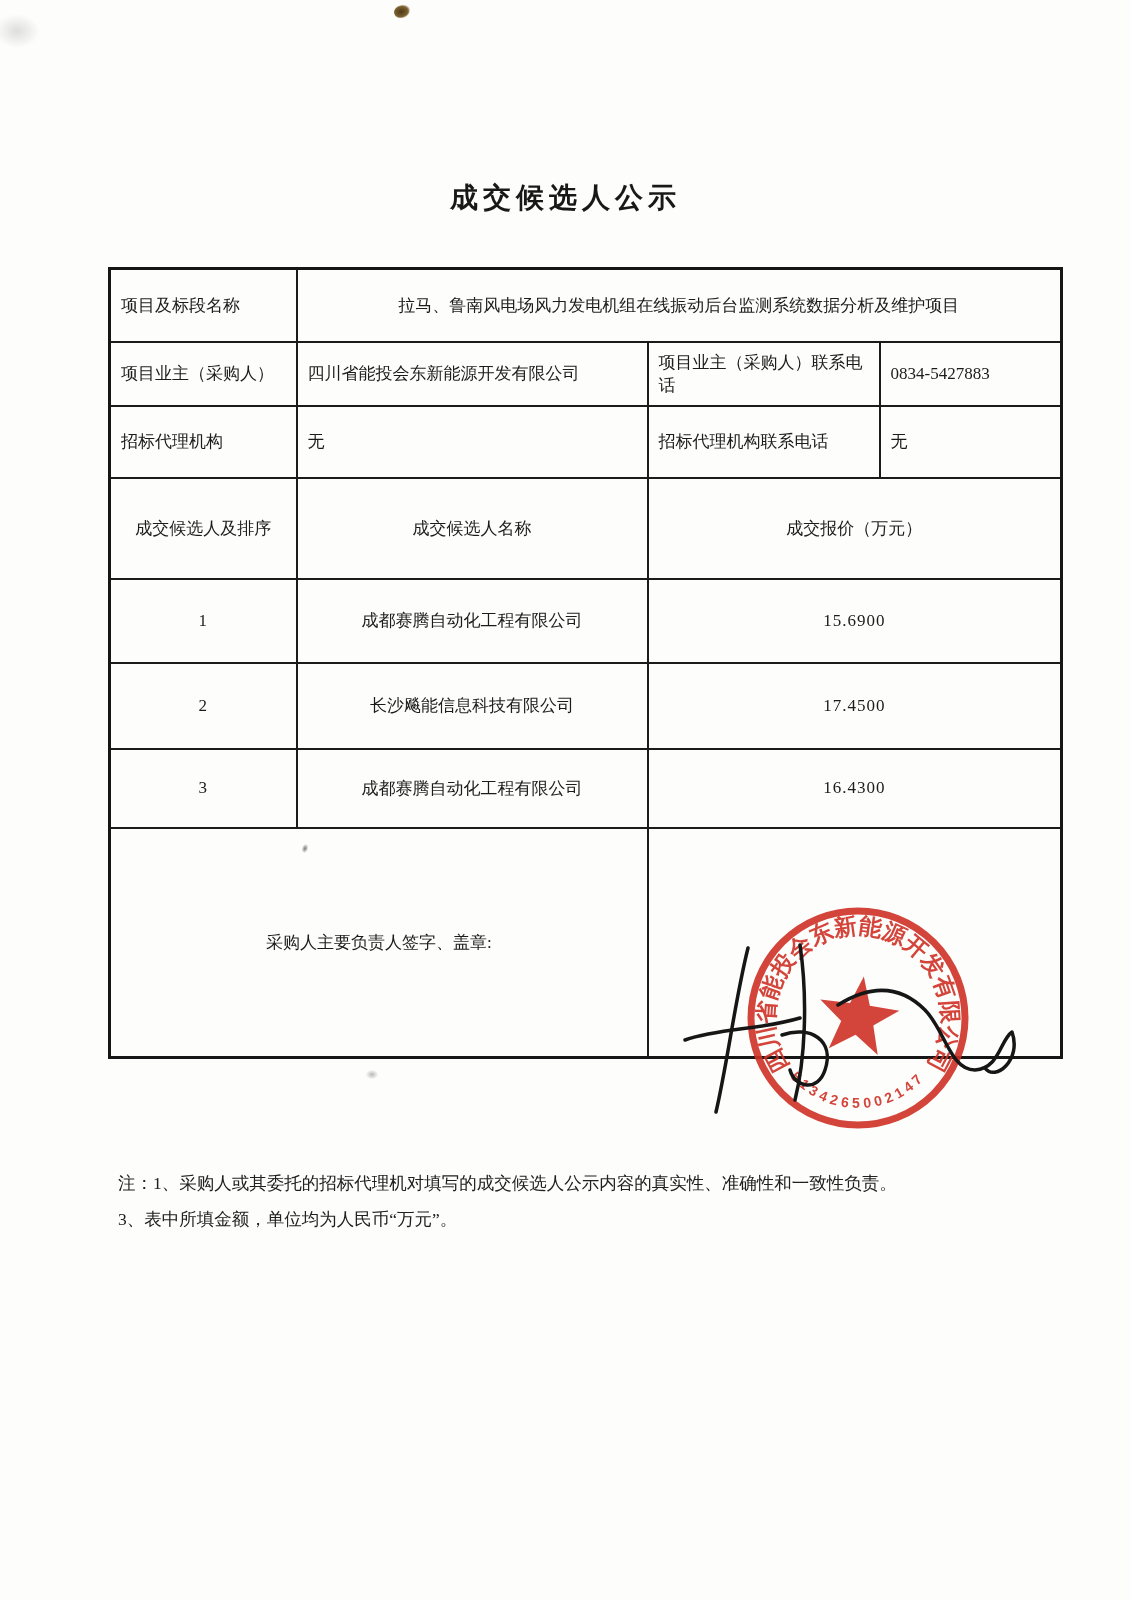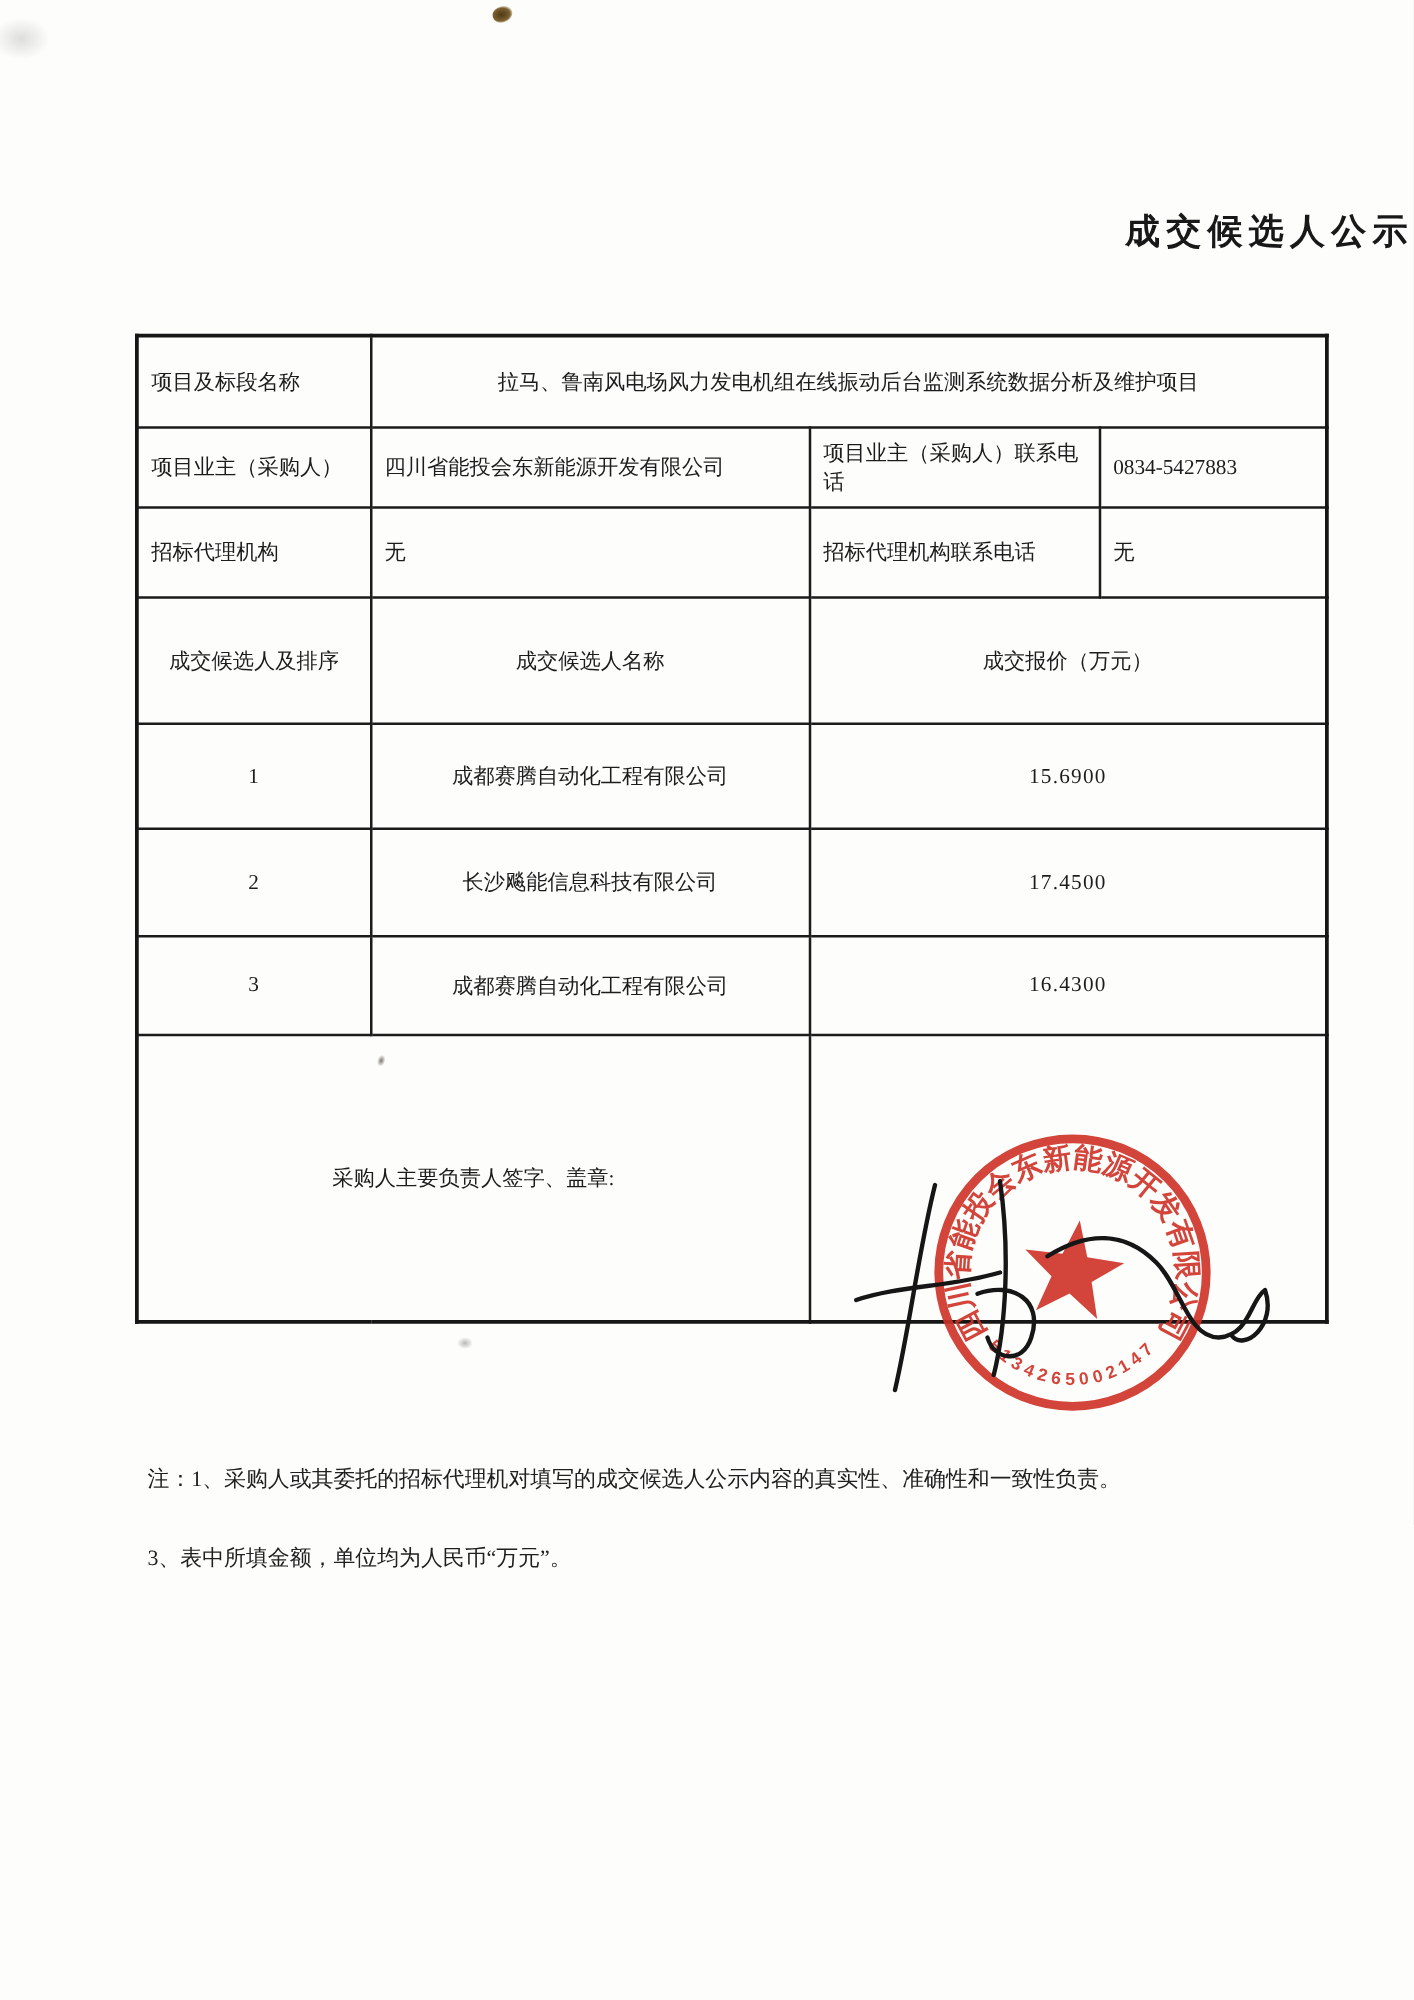--- a/index.html
+++ b/index.html
@@ -26,22 +26,22 @@
   .mark-a{
     position:absolute;left:302px;top:844px;width:6px;height:9px;
     background:radial-gradient(ellipse, rgba(70,60,55,0.7), rgba(70,60,55,0) 75%);
     transform:rotate(18deg);
   }
   .mark-b{
     position:absolute;left:366px;top:1070px;width:12px;height:9px;
     background:radial-gradient(ellipse, rgba(130,130,130,0.55), rgba(130,130,130,0) 75%);
   }
   .title{
-    position:absolute;left:0;top:166px;width:100%;
-    margin:0;text-align:right;
+    position:absolute;left:0;top:179px;width:100%;
+    margin:0;text-align:center;
     font-family:"Liberation Sans", sans-serif;
     font-weight:bold;font-size:28px;letter-spacing:5px;
     color:#181818;
   }
   table.doc{
     position:absolute;left:108px;top:267px;width:952px;
     border-collapse:collapse;table-layout:fixed;
     border:3px solid #161616;
   }
   table.doc td{
@@ -51,21 +51,21 @@
     vertical-align:middle;
     overflow:hidden;
   }
   td.lbl{text-align:left;padding-left:12px;}
   td.ctr{text-align:center;}
   .bold-sans{font-family:"Liberation Sans", sans-serif;font-weight:normal;}
   td.num{text-align:center;font-size:19px;letter-spacing:1px;}
   td.sig-label{text-align:center;font-size:17px;}
   .notes{
     position:absolute;left:118px;top:1173px;width:900px;
-    display:flex;flex-direction:column;gap:42px;
+    display:flex;flex-direction:column;gap:15px;
     font-size:17.5px;color:#202020;
   }
   .notes div{line-height:1.2;}
   .overlay{
     position:absolute;left:640px;top:880px;width:420px;height:280px;
     pointer-events:none;
   }
 </style>
 </head>
 <body>

